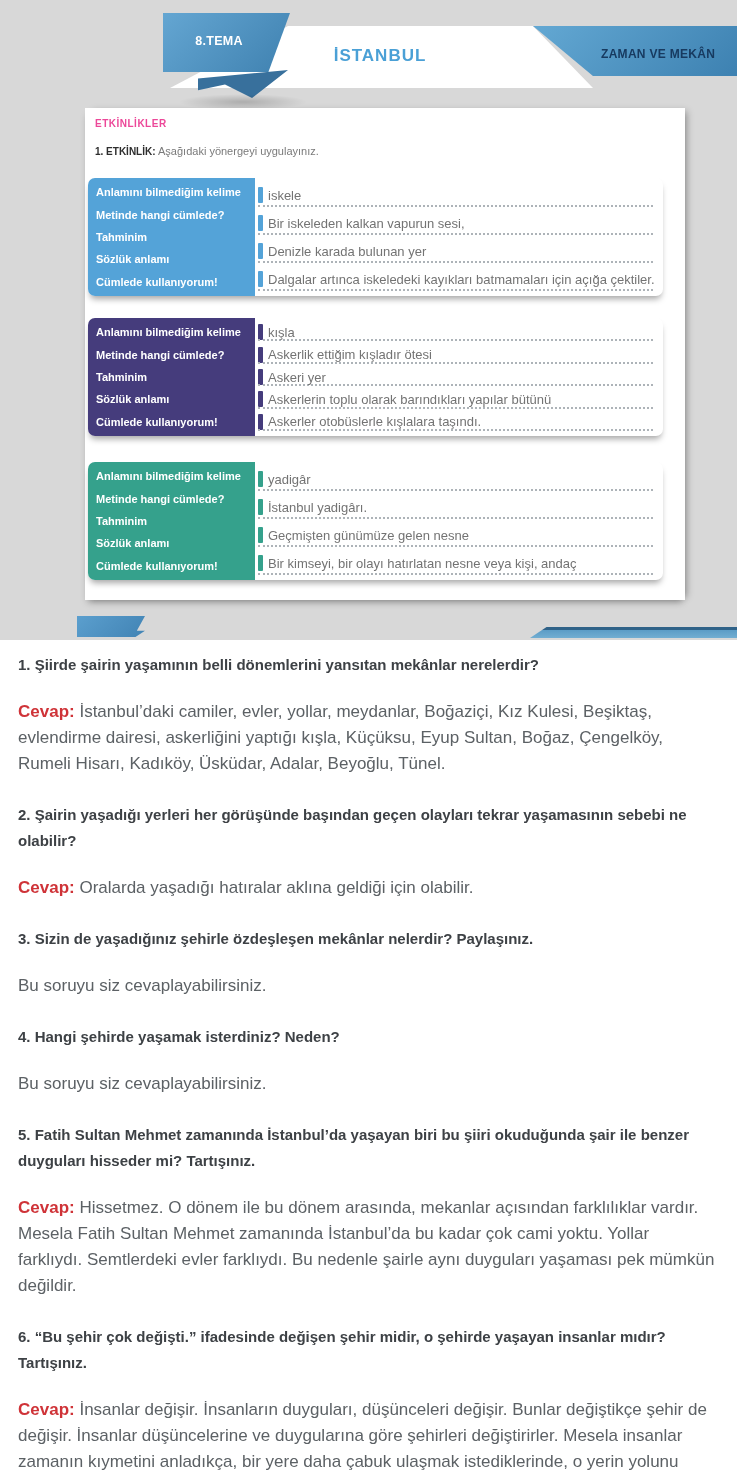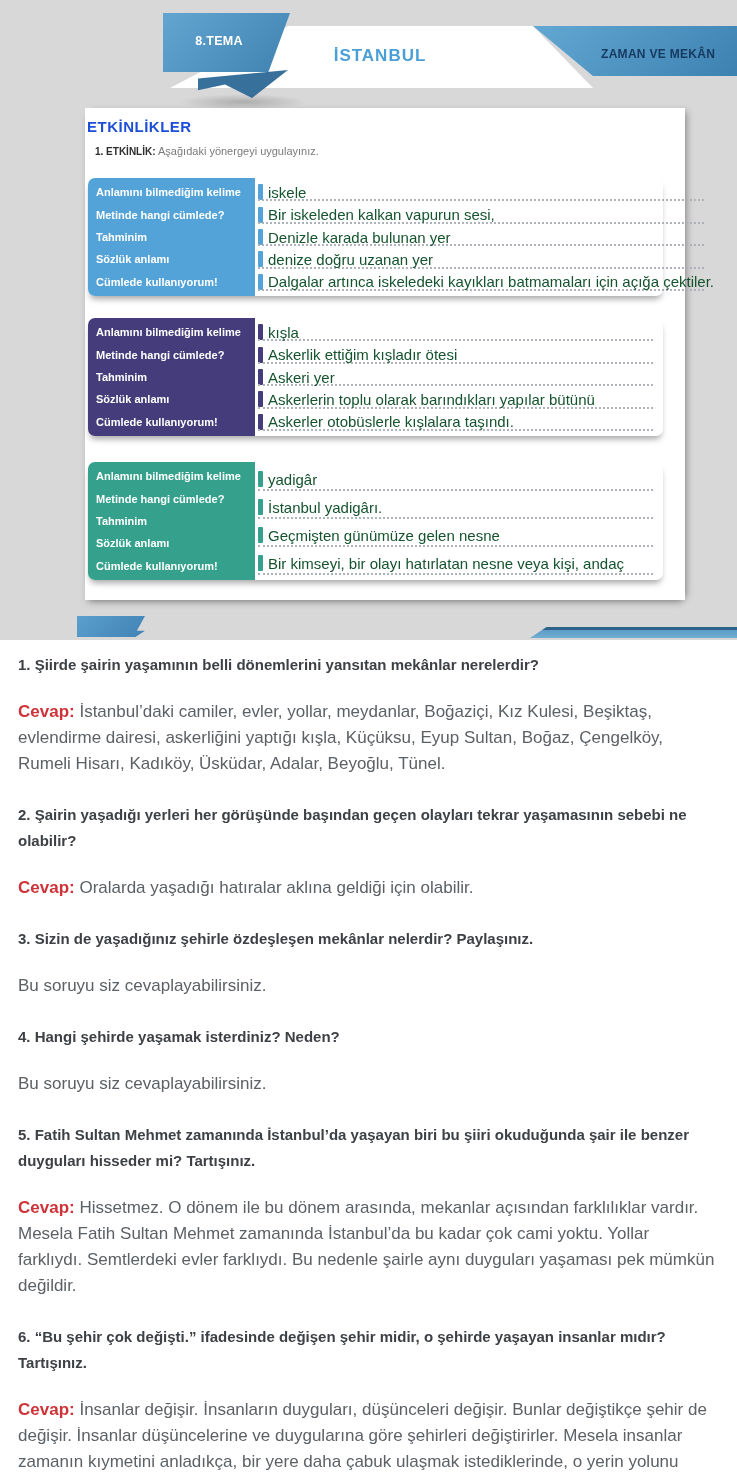--- a/index.html
+++ b/index.html
@@ -23,36 +23,36 @@
                clip-path:polygon(0 0, 100% 0, 83% 100%, 0 100%); }
   .hdr-ribbon span { position:absolute; left:0; top:21px; width:112px; text-align:center;
                font-size:12.5px; font-weight:bold; color:#ffffff; letter-spacing:.3px; }
   .hdr-fold { position:absolute; left:198px; top:70px; width:90px; height:28px; background:#38709c;
                clip-path:polygon(0 30%, 100% 0, 60% 100%, 30% 52%, 0 72%); }
   .hdr-smudge { position:absolute; left:178px; top:94px; width:130px; height:16px;
                background:radial-gradient(ellipse at center, rgba(0,0,0,.20), transparent 70%); }
 
   .panel { position:absolute; left:85px; top:108px; width:600px; height:492px; background:#ffffff;
            box-shadow:5px 0 7px -3px rgba(0,0,0,.28), 0 5px 7px -3px rgba(0,0,0,.35); }
-  .etk-title { position:absolute; left:2px; top:10px; font-size:15px; font-weight:bold;
-               letter-spacing:.5px; color:#1d4ed8; }
+  .etk-title { position:absolute; left:10px; top:10px; font-size:10px; font-weight:bold;
+               letter-spacing:.5px; color:#ec4899; }
   .etk-line  { position:absolute; left:10px; top:37px; font-size:11px; color:#7a7a7a; }
   .etk-line b { color:#2e2e2e; font-size:10px; }
 
   .abox { position:absolute; left:3px; width:575px; height:118px; display:flex;
           border-radius:7px; box-shadow:0 5px 6px -2px rgba(0,0,0,.35); background:#ffffff; }
   .abox-labels { width:167px; flex:none; border-radius:7px 0 0 7px; display:flex;
           flex-direction:column; justify-content:space-around; padding:3px 0; box-sizing:border-box; }
   .lab { color:#ffffff; font-weight:bold; font-size:11px; padding-left:8px; white-space:nowrap; }
   .abox-answers { flex:1; display:flex; flex-direction:column; padding:3px 0; box-sizing:border-box; }
   .arow { position:relative; flex:1; display:flex; align-items:center; padding-left:3px; }
   .arow::after { content:""; position:absolute; left:3px; right:10px; bottom:2px;
           border-bottom:2px dotted #adb3b8; }
   .tick { width:5px; height:16px; margin-right:5px; border-radius:1px; flex:none; }
-  .ans  { font-size:15px; color:#14532d; white-space:nowrap; position:relative; z-index:1; }
+  .ans  { font-size:13px; color:#737373; white-space:nowrap; position:relative; z-index:1; }
 
   .pr-ribbon { position:absolute; left:77px; top:616px; width:68px; height:21px;
           background:linear-gradient(135deg,#5b9fce,#4183b4);
           clip-path:polygon(0 0, 100% 0, 88% 70%, 100% 70%, 86% 100%, 0 100%); }
   .pr-band { position:absolute; left:530px; top:627px; width:207px; height:11px;
           background:linear-gradient(180deg,#2f6288 0%, #2f6288 28%, #5b9cc6 28%, #72aed2 100%);
           clip-path:polygon(8% 0, 100% 0, 100% 100%, 0 100%); }
 
   
   .qa { position:absolute; left:0; top:640px; width:737px; padding:12px 20px 0 18px;
@@ -102,24 +102,20 @@
           <div class="arow">
               <span class="tick" style="background: rgb(84, 163, 216);"></span>
               <span class="ans">Bir iskeleden kalkan vapurun sesi,</span>
             </div>
           <div class="arow">
               <span class="tick" style="background: rgb(84, 163, 216);"></span>
               <span class="ans">Denizle karada bulunan yer</span>
             </div>
           <div class="arow">
               <span class="tick" style="background: rgb(84, 163, 216);"></span>
-              <span class="ans">denize doğru uzanan yer</span>
-            </div>
-          <div class="arow">
-              <span class="tick" style="background: rgb(84, 163, 216);"></span>
               <span class="ans">Dalgalar artınca iskeledeki kayıkları batmamaları için açığa çektiler.</span>
             </div>
         </div>
       </div>
 
       <div class="abox" style="top:210px">
         <div class="abox-labels" style="background: rgb(69, 60, 124);">
           <div class="lab">Anlamını bilmediğim kelime</div>
           <div class="lab">Metinde hangi cümlede?</div>
           <div class="lab">Tahminim</div>

